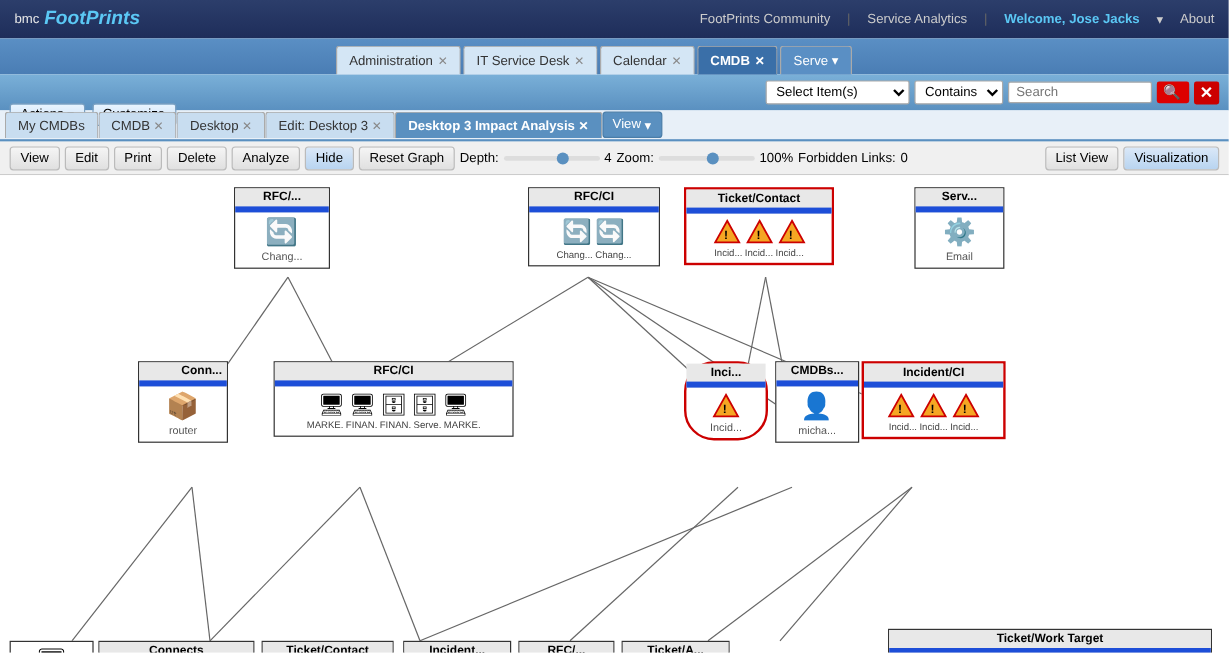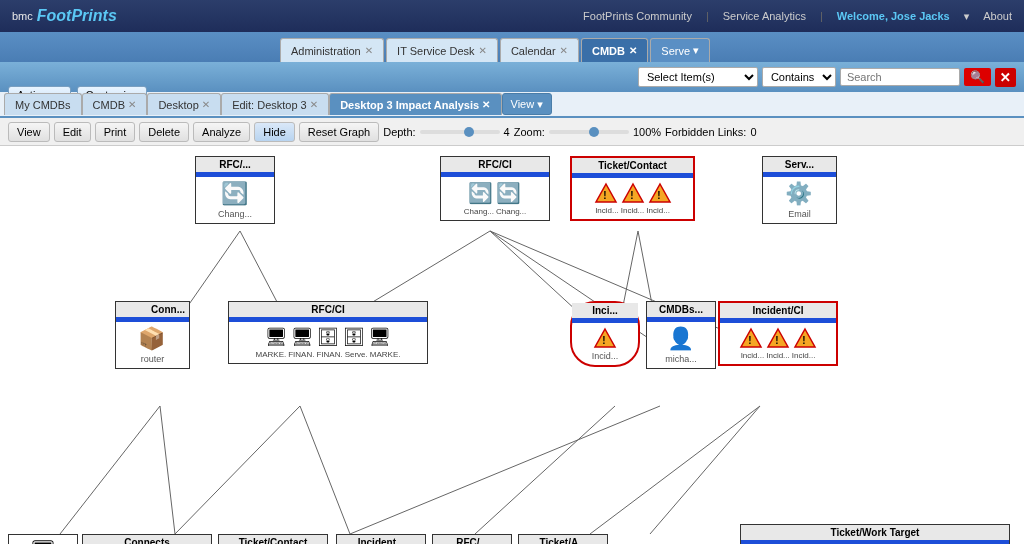--- a/index.html
+++ b/index.html
@@ -373,20 +373,28 @@
       <div class="slider-thumb" style="left:50%;"></div>
     </div>
     <span>100%</span>
   </div>
 
   <div id="forbidden-links">
     <span>Forbidden Links:</span>
     <span>0</span>
   </div>
 
+  <div id="toolbar-right">
+    <button class="tool-btn">
+      <span>List View</span>
+    </button>
+    <button class="tool-btn active">
+      <span>Visualization</span>
+    </button>
+  </div>
 </div>
 
 <div id="graph-area">
   <svg id="lines-svg">
 
     <line x1="240" y1="85" x2="160" y2="200" stroke="#666" stroke-width="1"></line>
     <line x1="240" y1="85" x2="300" y2="200" stroke="#666" stroke-width="1"></line>
 
     <line x1="490" y1="85" x2="300" y2="200" stroke="#666" stroke-width="1"></line>
     <line x1="490" y1="85" x2="615" y2="200" stroke="#666" stroke-width="1"></line>

